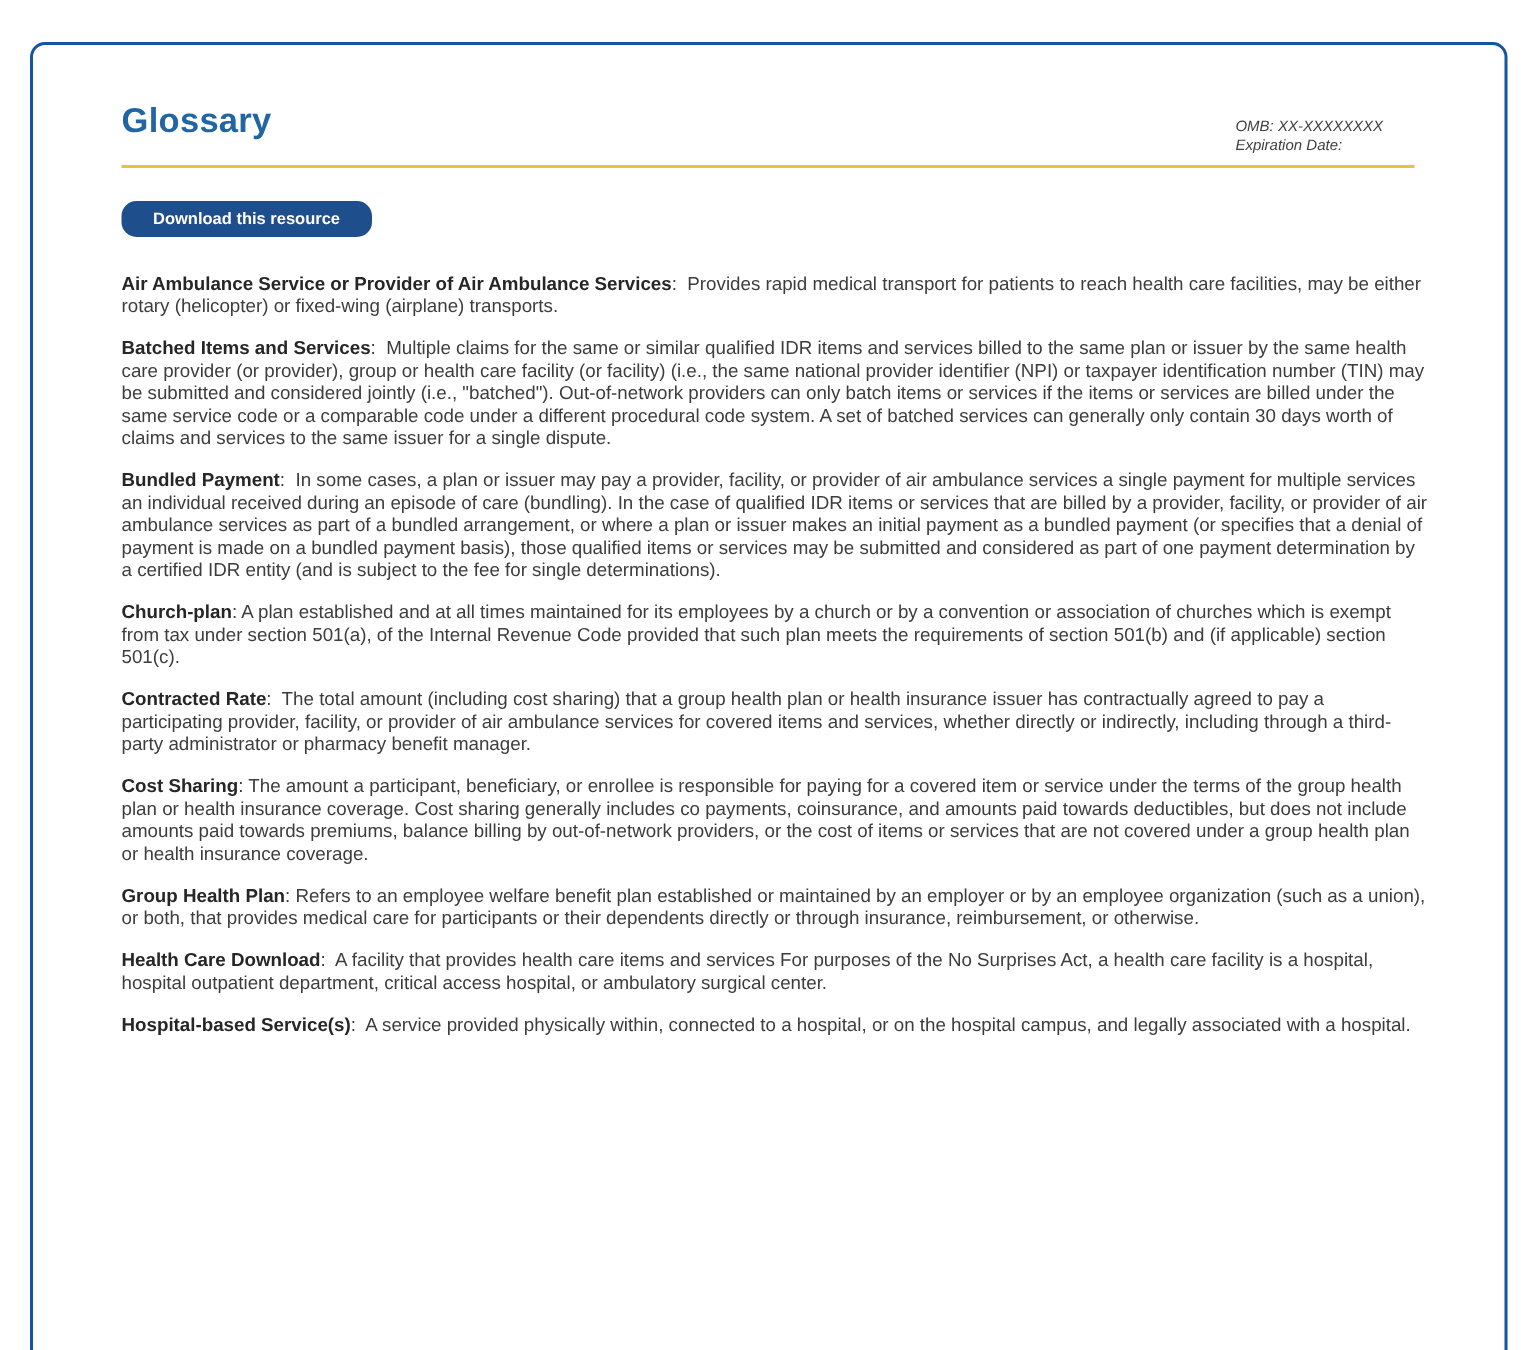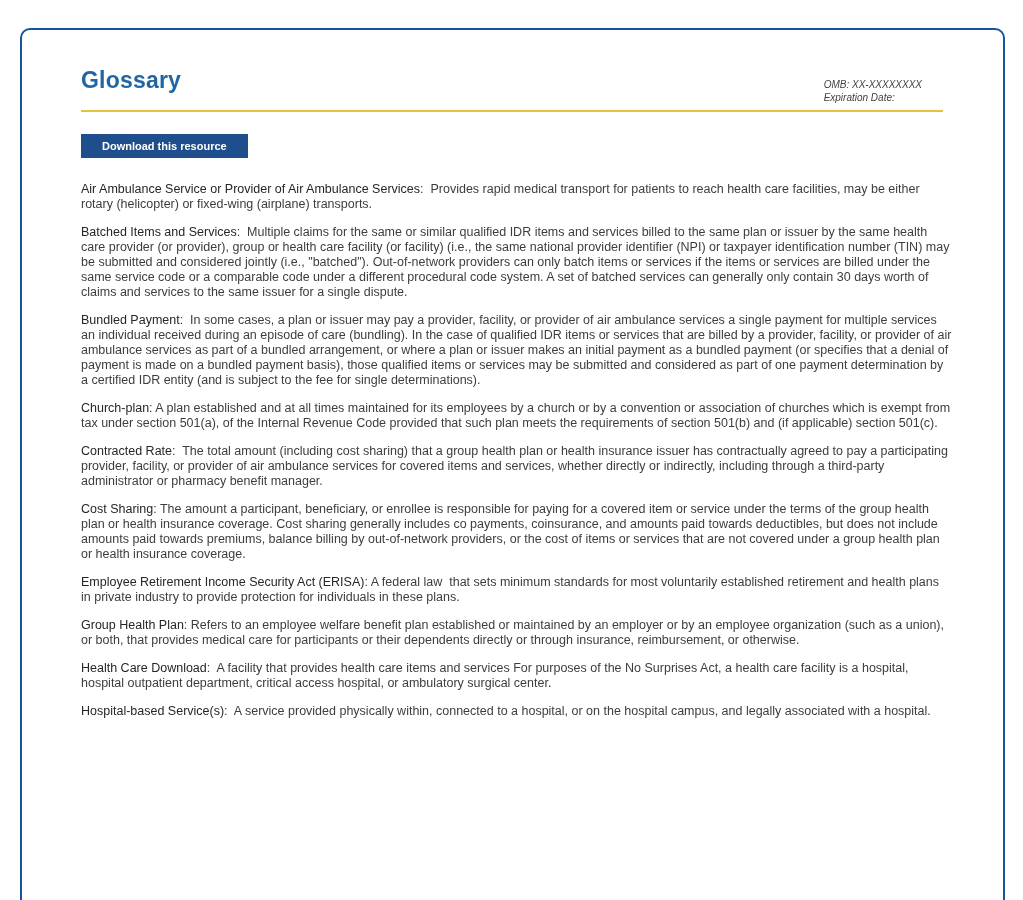--- a/index.html
+++ b/index.html
@@ -47,21 +47,21 @@
   }
   .dl-button {
     display: inline-block;
     margin-top: 22px;
     background: #1f4e8c;
     color: #ffffff;
     font-family: "Liberation Sans", sans-serif;
     font-size: 11px;
     font-weight: bold;
     border: none;
-    border-radius: 0;
+    border-radius: 10px;
     padding: 6px 21px;
     cursor: pointer;
   }
   .intro {
     margin-top: 37px;
     margin-left: 3px;
     font-size: 12.5px;
     line-height: 15px;
     color: #3d3d3d;
   }
@@ -75,21 +75,21 @@
   .terms-list { margin-top: 24px; }
   .term-entry {
     font-size: 12.5px;
     line-height: 15px;
     color: #3d3d3d;
     margin-bottom: 13px;
     white-space: pre-wrap;
   }
   .term-entry b {
     color: #262626;
-    font-weight: normal;
+    font-weight: bold;
   }
 </style>
 </head>
 <body>
 
 <div class="card">
   <div class="header-row">
     <h1 class="page-title">Glossary</h1>
     <div class="omb">
       <div>OMB: XX-XXXXXXXX</div>
@@ -106,21 +106,20 @@
   <p class="term-entry"><b>Batched Items and Services</b><span>:  Multiple claims for the same or similar qualified IDR items and services billed to the same plan or issuer by the same health care provider (or provider), group or health care facility (or facility) (i.e., the same national provider identifier (NPI) or taxpayer identification number (TIN) may be submitted and considered jointly (i.e., "batched"). Out-of-network providers can only batch items or services if the items or services are billed under the same service code or a comparable code under a different procedural code system. A set of batched services can generally only contain 30 days worth of claims and services to the same issuer for a single dispute.</span></p>
 
   <p class="term-entry"><b>Bundled Payment</b><span>:  In some cases, a plan or issuer may pay a provider, facility, or provider of air ambulance services a single payment for multiple services an individual received during an episode of care (bundling). In the case of qualified IDR items or services that are billed by a provider, facility, or provider of air ambulance services as part of a bundled arrangement, or where a plan or issuer makes an initial payment as a bundled payment (or specifies that a denial of payment is made on a bundled payment basis), those qualified items or services may be submitted and considered as part of one payment determination by a certified IDR entity (and is subject to the fee for single determinations).</span></p>
 
   <p class="term-entry"><b>Church-plan</b><span>: A plan established and at all times maintained for its employees by a church or by a convention or association of churches which is exempt from tax under section 501(a), of the Internal Revenue Code provided that such plan meets the requirements of section 501(b) and (if applicable) section 501(c).</span></p>
 
   <p class="term-entry"><b>Contracted Rate</b><span>:  The total amount (including cost sharing) that a group health plan or health insurance issuer has contractually agreed to pay a participating provider, facility, or provider of air ambulance services for covered items and services, whether directly or indirectly, including through a third-party administrator or pharmacy benefit manager.</span></p>
 
   <p class="term-entry"><b>Cost Sharing</b><span>: The amount a participant, beneficiary, or enrollee is responsible for paying for a covered item or service under the terms of the group health plan or health insurance coverage. Cost sharing generally includes co payments, coinsurance, and amounts paid towards deductibles, but does not include amounts paid towards premiums, balance billing by out-of-network providers, or the cost of items or services that are not covered under a group health plan or health insurance coverage.</span></p>
 
-  <p class="term-entry"><b>Employee Retirement Income Security Act (ERISA)</b><span>: A federal law  that sets minimum standards for most voluntarily established retirement and health plans in private industry to provide protection for individuals in these plans.</span></p>
 
 
   <p class="term-entry"><b>Group Health Plan</b><span>: Refers to an employee welfare benefit plan established or maintained by an employer or by an employee organization (such as a union), or both, that provides medical care for participants or their dependents directly or through insurance, reimbursement, or otherwise.</span></p>
 
   <p class="term-entry"><b>Health Care Download</b><span>:  A facility that provides health care items and services For purposes of the No Surprises Act, a health care facility is a hospital, hospital outpatient department, critical access hospital, or ambulatory surgical center.</span></p>
 
   <p class="term-entry"><b>Hospital-based Service(s)</b><span>:  A service provided physically within, connected to a hospital, or on the hospital campus, and legally associated with a hospital.</span></p>
 </div>
 </div>
 

